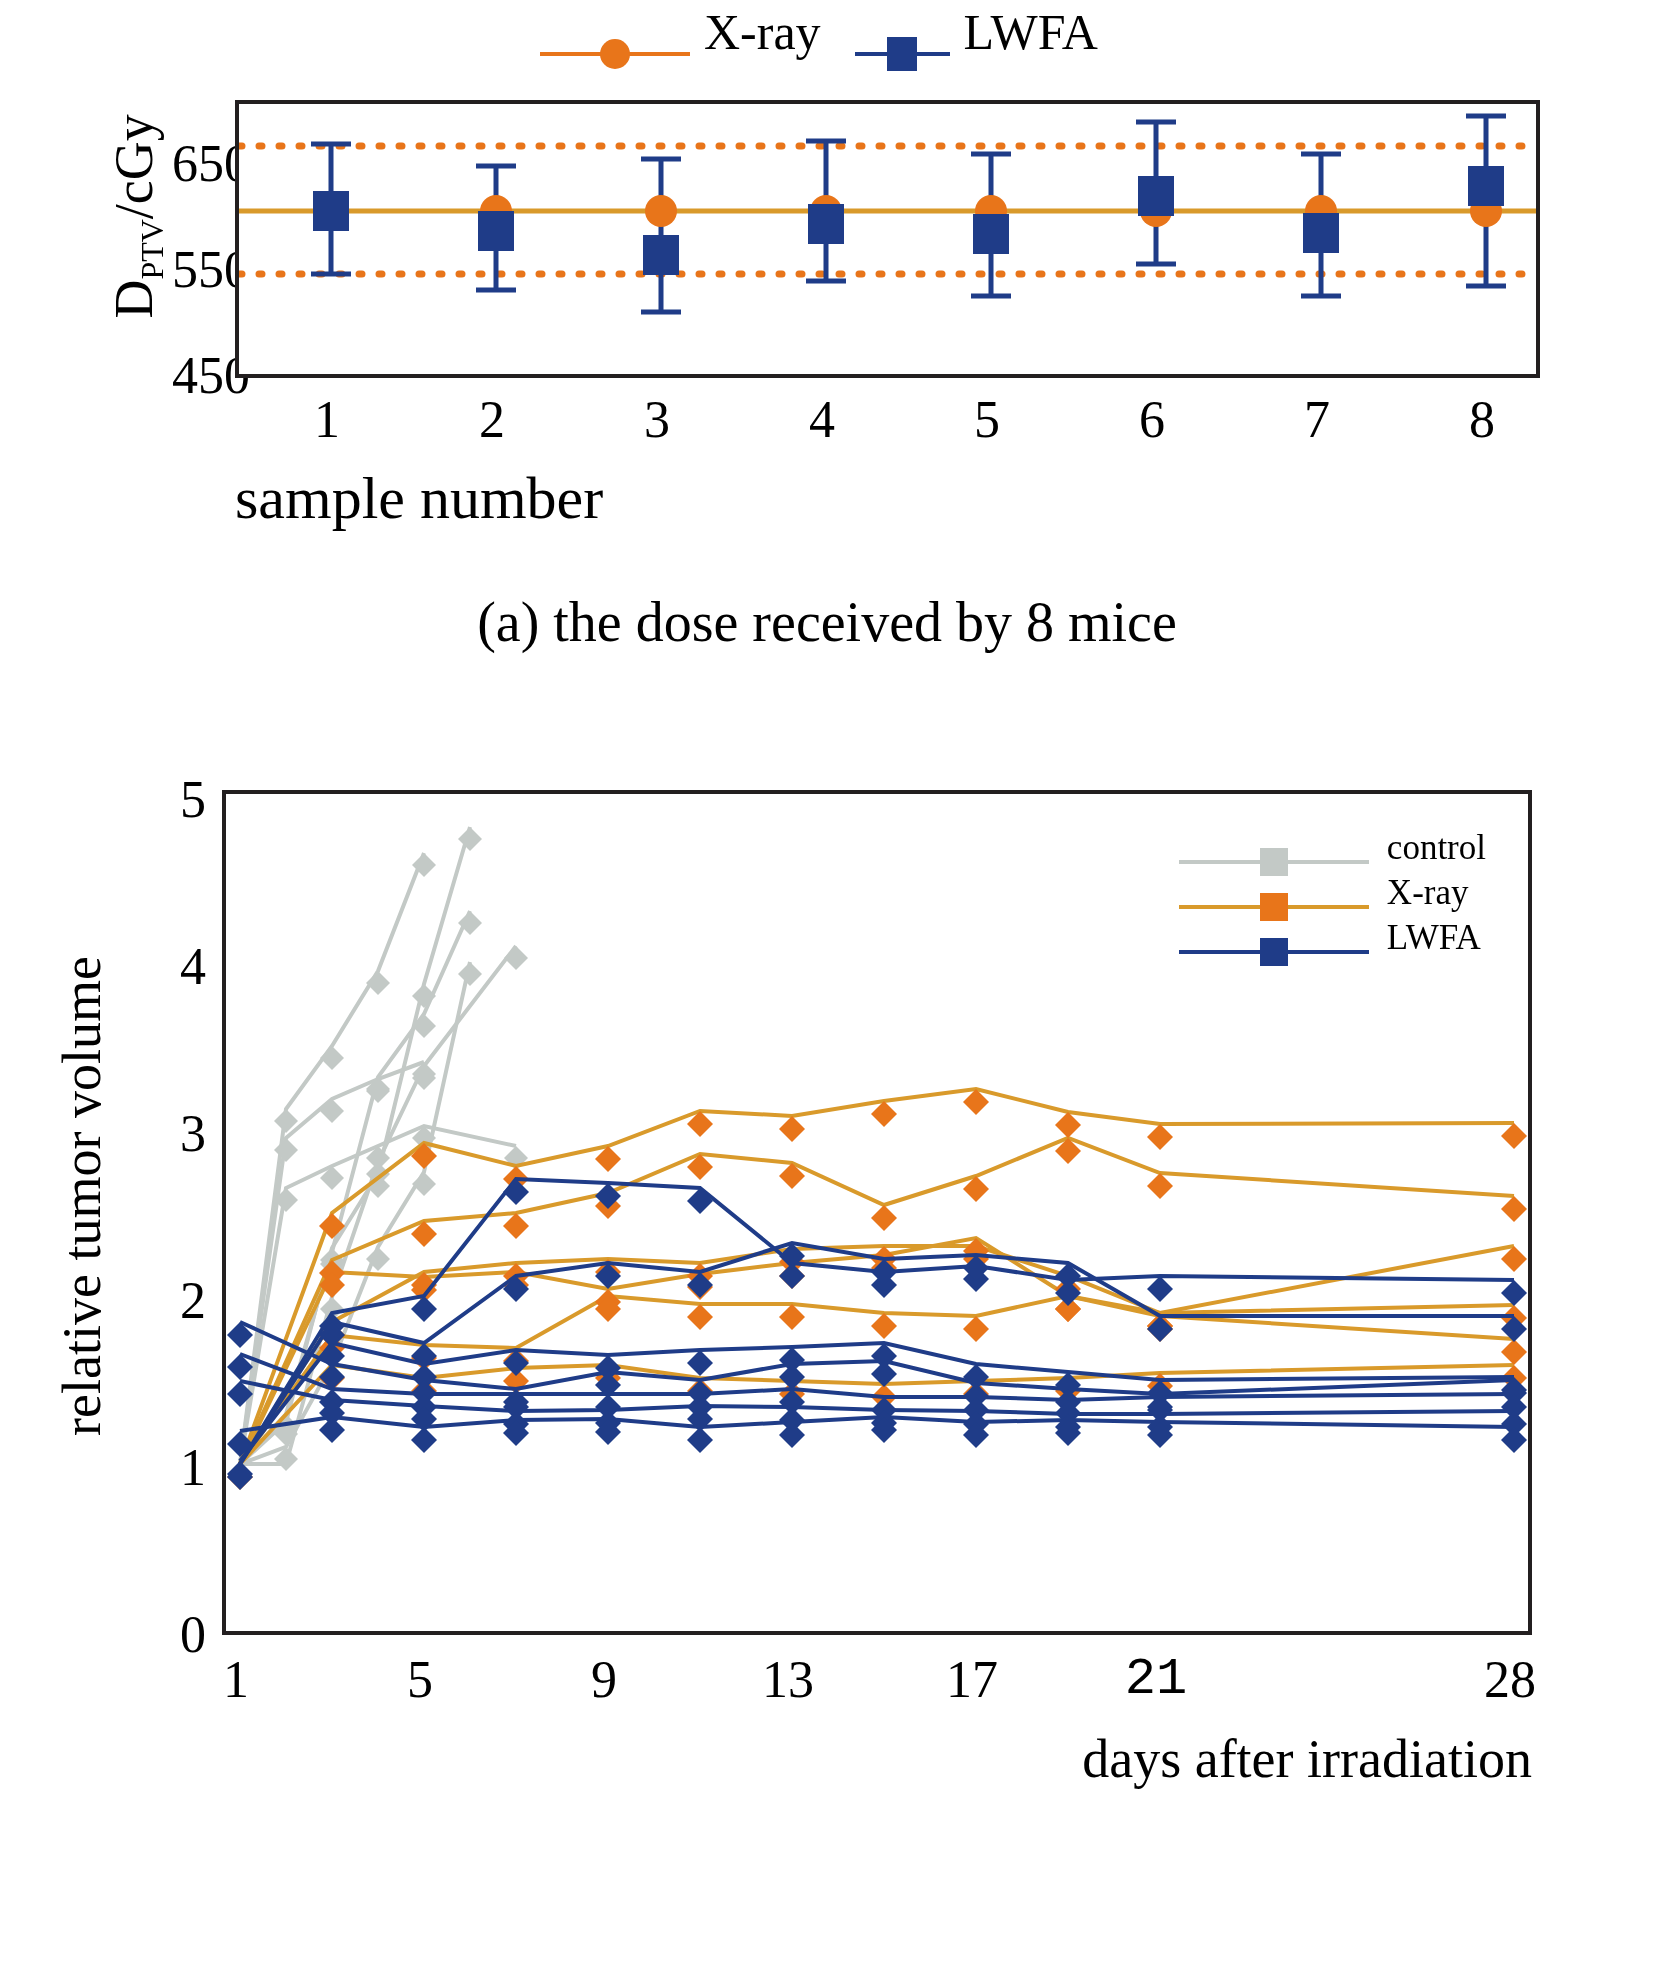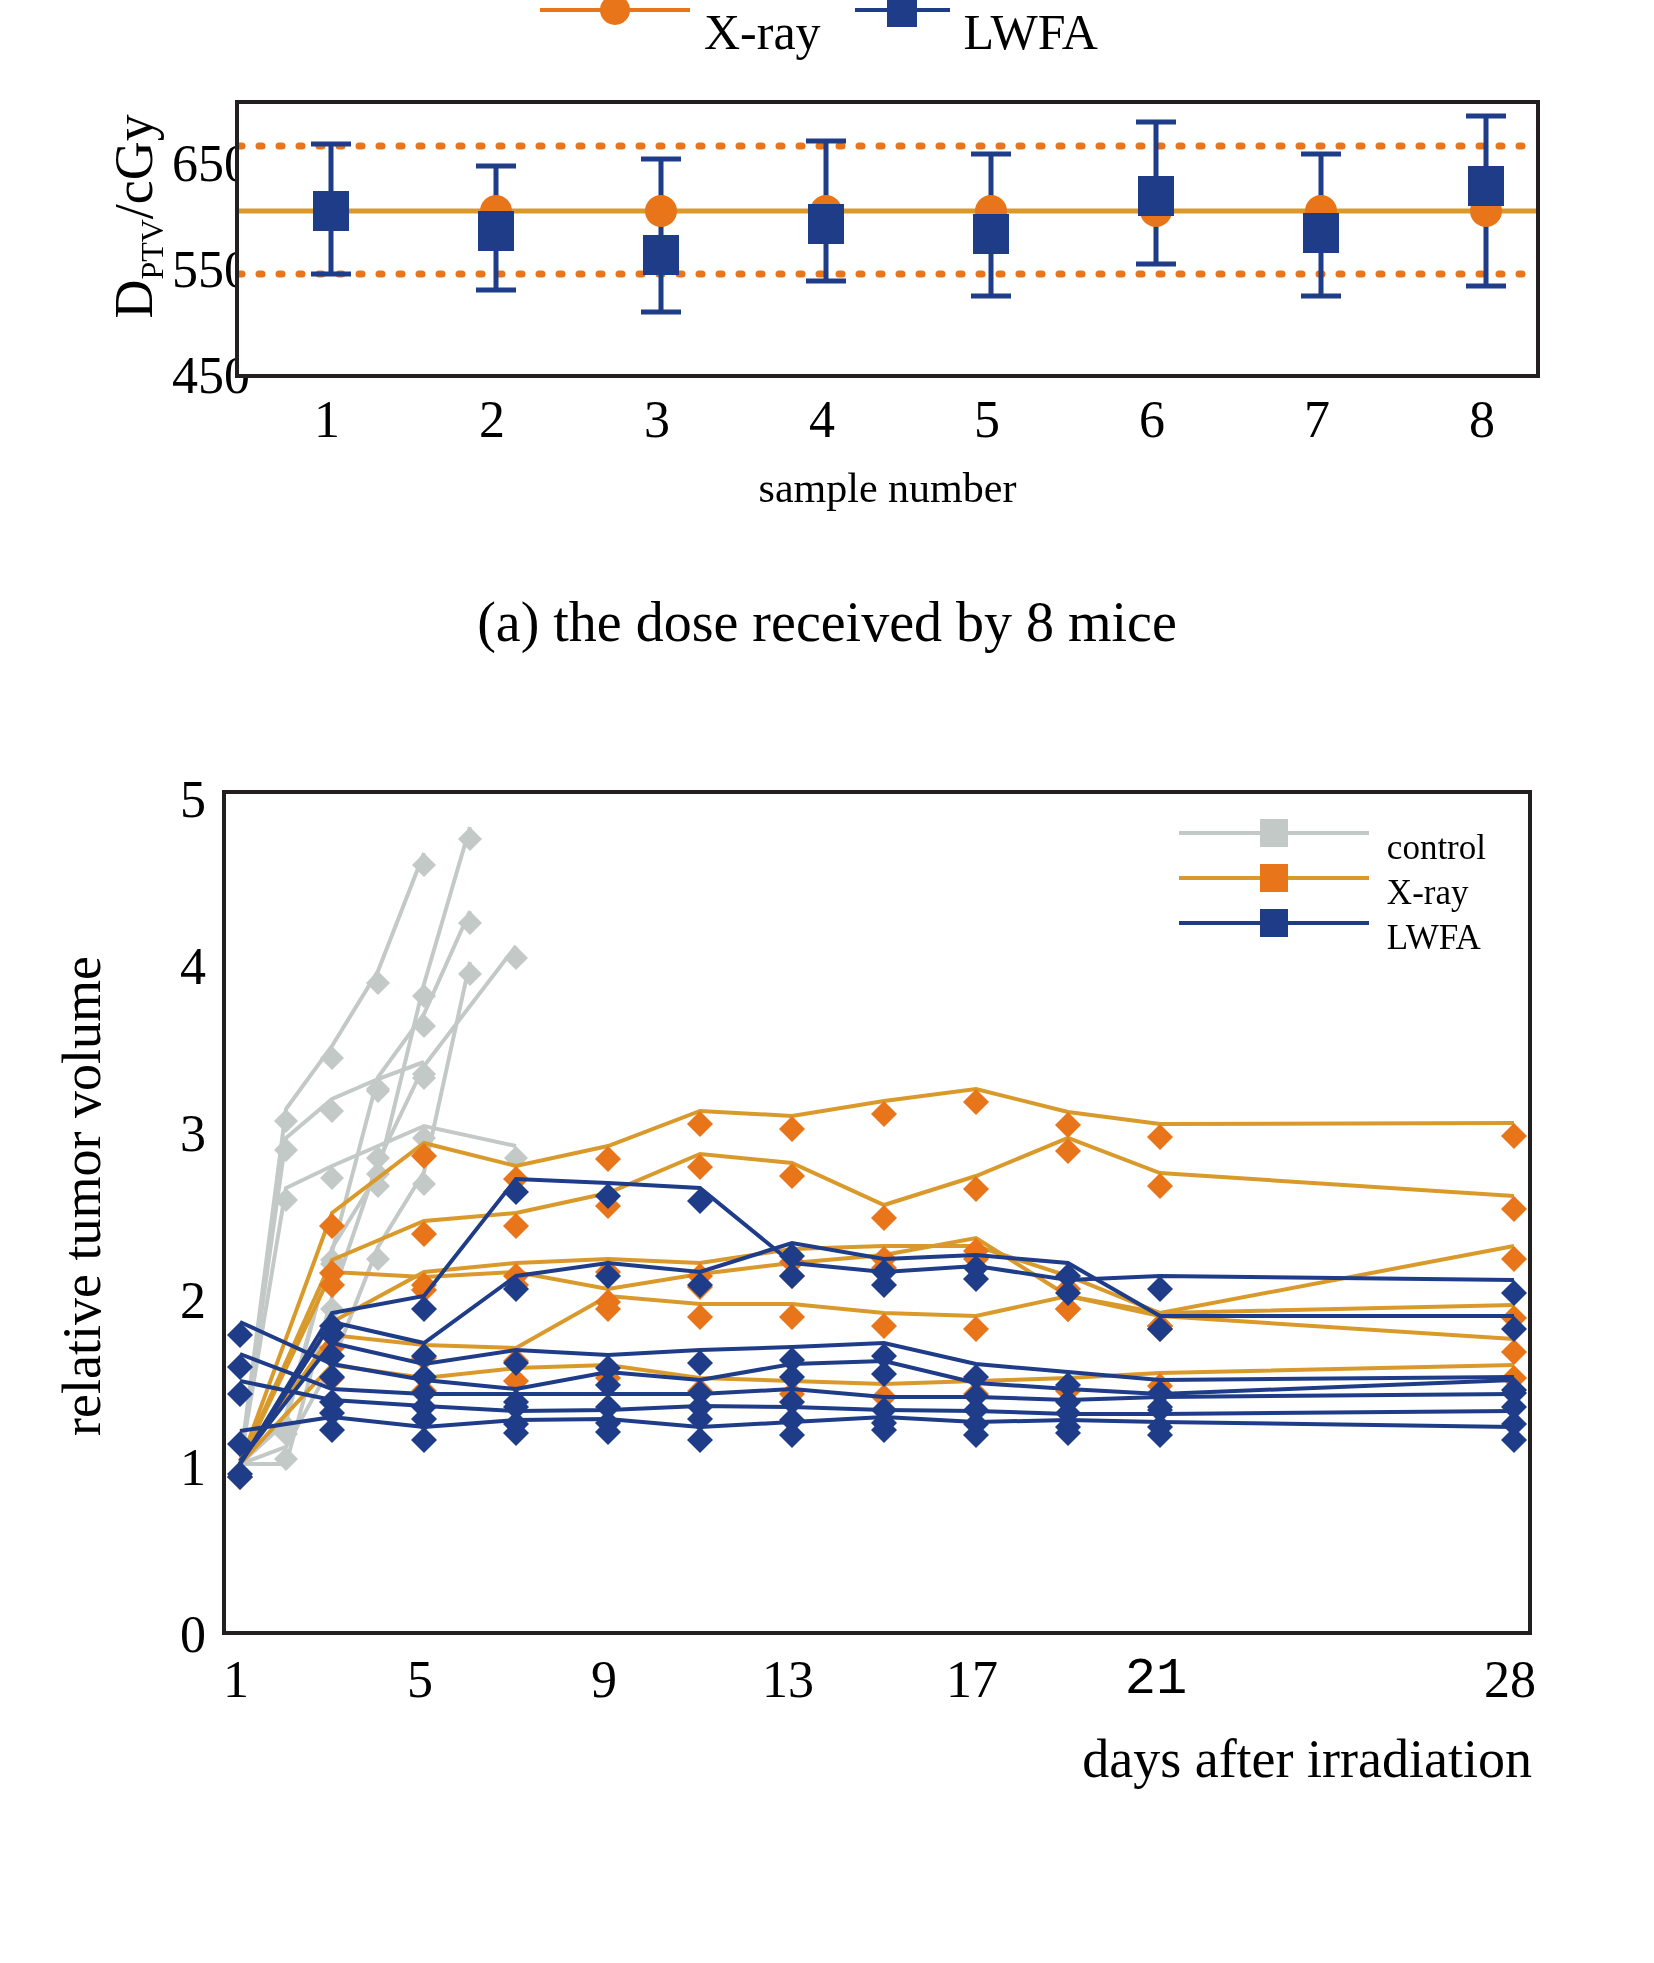--- a/index.html
+++ b/index.html
@@ -34,21 +34,21 @@
     top: 0px;
     width: 700px;
     height: 64px;
     display: flex;
     align-items: center;
     gap: 34px;
     font-size: 50px;
   }
   .legend-item {
     display: flex;
-    align-items: flex-start;
+    align-items: flex-end;
     gap: 14px;
   }
   .legend-line {
     position: relative;
     width: 150px;
     height: 6px;
   }
   .legend-line .ln {
     position: absolute;
     left: 0;
@@ -117,22 +117,21 @@
     font-size: 52px;
     text-align: center;
     width: 80px;
     top: 318px;
   }
   .xlabel-a {
     position: absolute;
     left: 235px;
     top: 392px;
     width: 1305px;
-    text-align: center;
-    font-size: 42px;
+    font-size: 60px;
   }
   .caption-a {
     position: absolute;
     left: 0;
     top: 590px;
     width: 1654px;
     text-align: center;
     font-size: 56px;
   }
 

